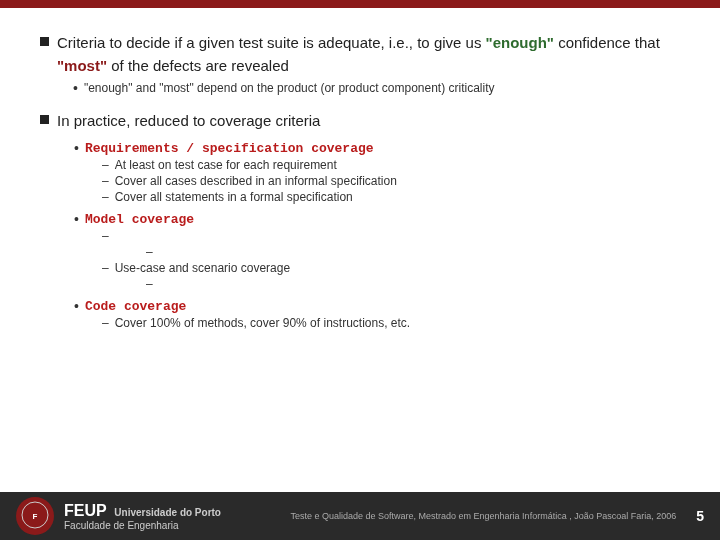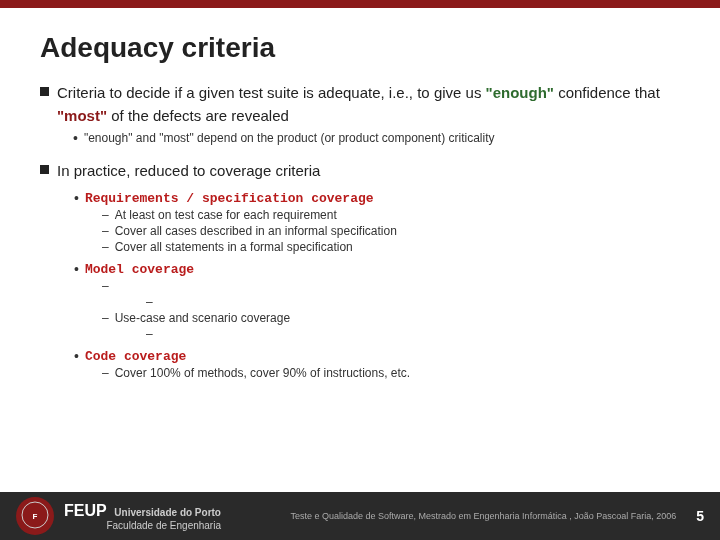--- a/index.html
+++ b/index.html
@@ -153,21 +153,20 @@
       color: #fff;
       font-size: 9px;
       font-weight: bold;
       text-align: center;
       line-height: 1.1;
     }
 
     .feup-text {
       display: flex;
       flex-direction: column;
-      align-items: flex-end;
     }
 
     .feup-name {
       color: #fff;
       font-size: 13px;
       font-weight: bold;
     }
 
     .feup-subtitle {
       color: #ccc;
@@ -192,21 +191,20 @@
       margin-left: 17px;
     }
   </style>
 </head>
 <body>
 
 <div class="top-bar"></div>
 
 <div class="main-content">
 
-  <h1 class="page-title">Adequacy criteria</h1>
 
   <ul class="level1">
 
     <li>
       <div class="bullet-square"></div>
       <div>
         <span class="level1-text">
           <span>Criteria to decide if a given test suite is adequate, i.e., to give us </span><span class="highlight-green">"enough"</span><span> confidence that </span><span class="highlight-red">"most"</span><span> of the defects are revealed</span>
         </span>
         <div class="sub-item indent1">

